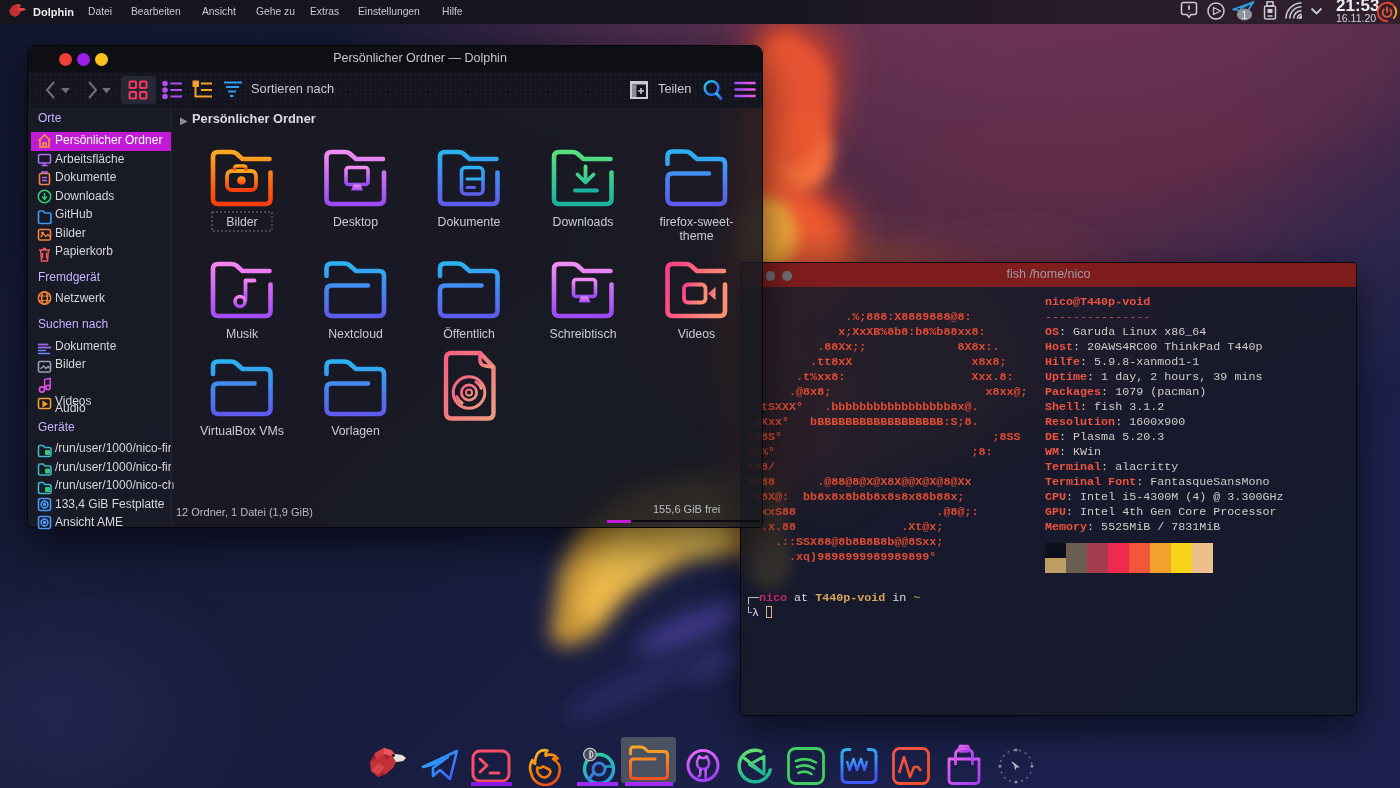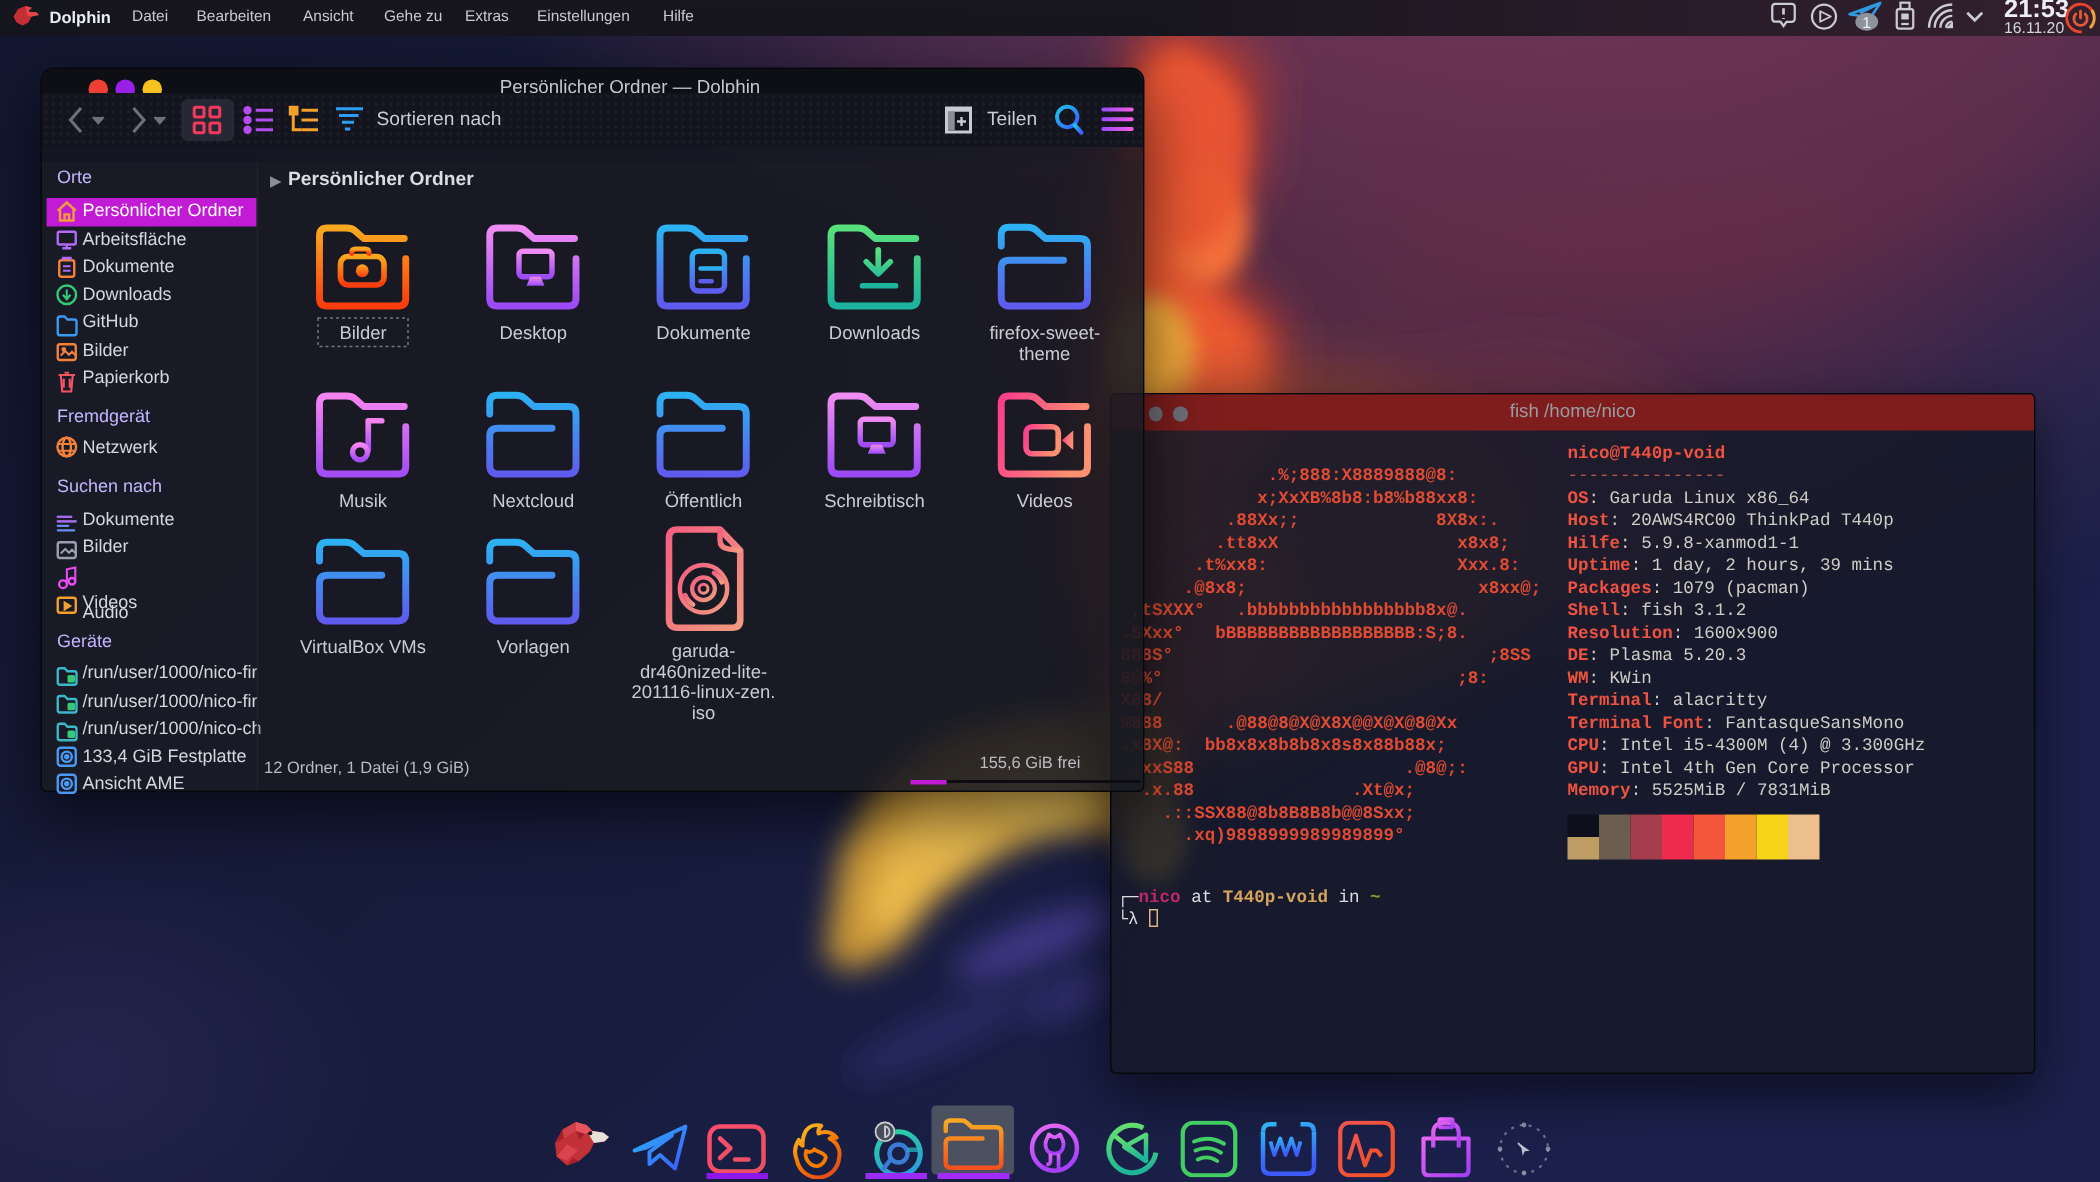--- a/index.html
+++ b/index.html
@@ -35,21 +35,21 @@
 #dolphin {
   position:absolute; left:27px; top:45px; width:736px; height:483px;
   background:rgba(21,23,33,0.86);
   border:1px solid #060709; border-radius:9px 9px 4px 4px;
   box-shadow:0 16px 44px rgba(0,0,0,0.6);
 }
 #dolphin .tbar { position:absolute; left:0; top:0; right:0; height:26px; background:#0e0f15; border-radius:9px 9px 0 0; }
 #dolphin .tbar .dot { position:absolute; top:6.5px; width:13px; height:13px; border-radius:50%; }
 #dolphin .title { position:absolute; top:5px; left:50px; right:0; text-align:center; color:#c6c7cd; font-size:12.5px; }
 #toolbar {
-  position:absolute; left:0; top:16px; right:0; height:36px; background:#13141d;
+  position:absolute; left:0; top:26px; right:0; height:36px; background:#13141d;
   background-image:radial-gradient(circle, rgba(160,170,210,0.055) 1px, transparent 1.2px);
   background-size:5px 5px;
 }
 #sidebar { position:absolute; left:0; top:62px; width:143px; bottom:0; background:rgba(27,29,41,0.55); border-radius:0 0 0 4px; font-size:12px; color:#d6d7dc; }
 #sidebar .hdr { color:#c4b5fd; }
 #sidebar .item { position:absolute; left:10px; white-space:nowrap; }
 #mainview { position:absolute; left:143px; top:62px; right:0; bottom:0; border-left:1px solid #23242f; background:rgba(34,32,36,0.25); border-radius:0 0 4px 0; }
 .flabel { position:absolute; width:112px; text-align:center; color:#caccd2; font-size:12.3px; line-height:13.5px; }
 </style>
 </head>
@@ -556,21 +556,20 @@
     <div class="flabel" style="left:241px;top:108px;">Dokumente</div>
     <div class="flabel" style="left:355px;top:108px;">Downloads</div>
     <div class="flabel" style="left:468.5px;top:108px;">firefox-sweet-<br>theme</div>
     <div class="flabel" style="left:14px;top:220px;">Musik</div>
     <div class="flabel" style="left:127.5px;top:220px;">Nextcloud</div>
     <div class="flabel" style="left:241px;top:220px;">Öffentlich</div>
     <div class="flabel" style="left:355px;top:220px;">Schreibtisch</div>
     <div class="flabel" style="left:468.5px;top:220px;">Videos</div>
     <div class="flabel" style="left:14px;top:317px;">VirtualBox VMs</div>
     <div class="flabel" style="left:127.5px;top:317px;">Vorlagen</div>
-    <div class="flabel" style="left:241px;top:320px;">garuda-<br>dr460nized-lite-<br>201116-linux-zen.<br>iso</div>
     <div style="position:absolute;left:4px;bottom:9px;color:#babbc2;font-size:11px;">12 Ordner, 1 Datei (1,9 GiB)</div>
     <div style="position:absolute;left:481px;bottom:12px;color:#babbc2;font-size:11px;">155,6 GiB frei</div>
     <div style="position:absolute;left:459px;bottom:5px;width:129px;height:2px;background:#0c0c12;"></div>
     <div style="position:absolute;left:435px;bottom:4.5px;width:24px;height:3px;background:#c21bd6;"></div>
   </div>
 </div>
 
 <div id="dock">
   <svg style="position:absolute;left:369px;top:11px" width="38" height="38" viewBox="0 0 38 38">
     <path d="M2,25 L1,16 L6,7 L15,2 L22,4 L26,8 L33,9 L37,12 L34,15 L27,16 L24,22 L17,28 L9,31 Z" fill="#c23038"></path>

